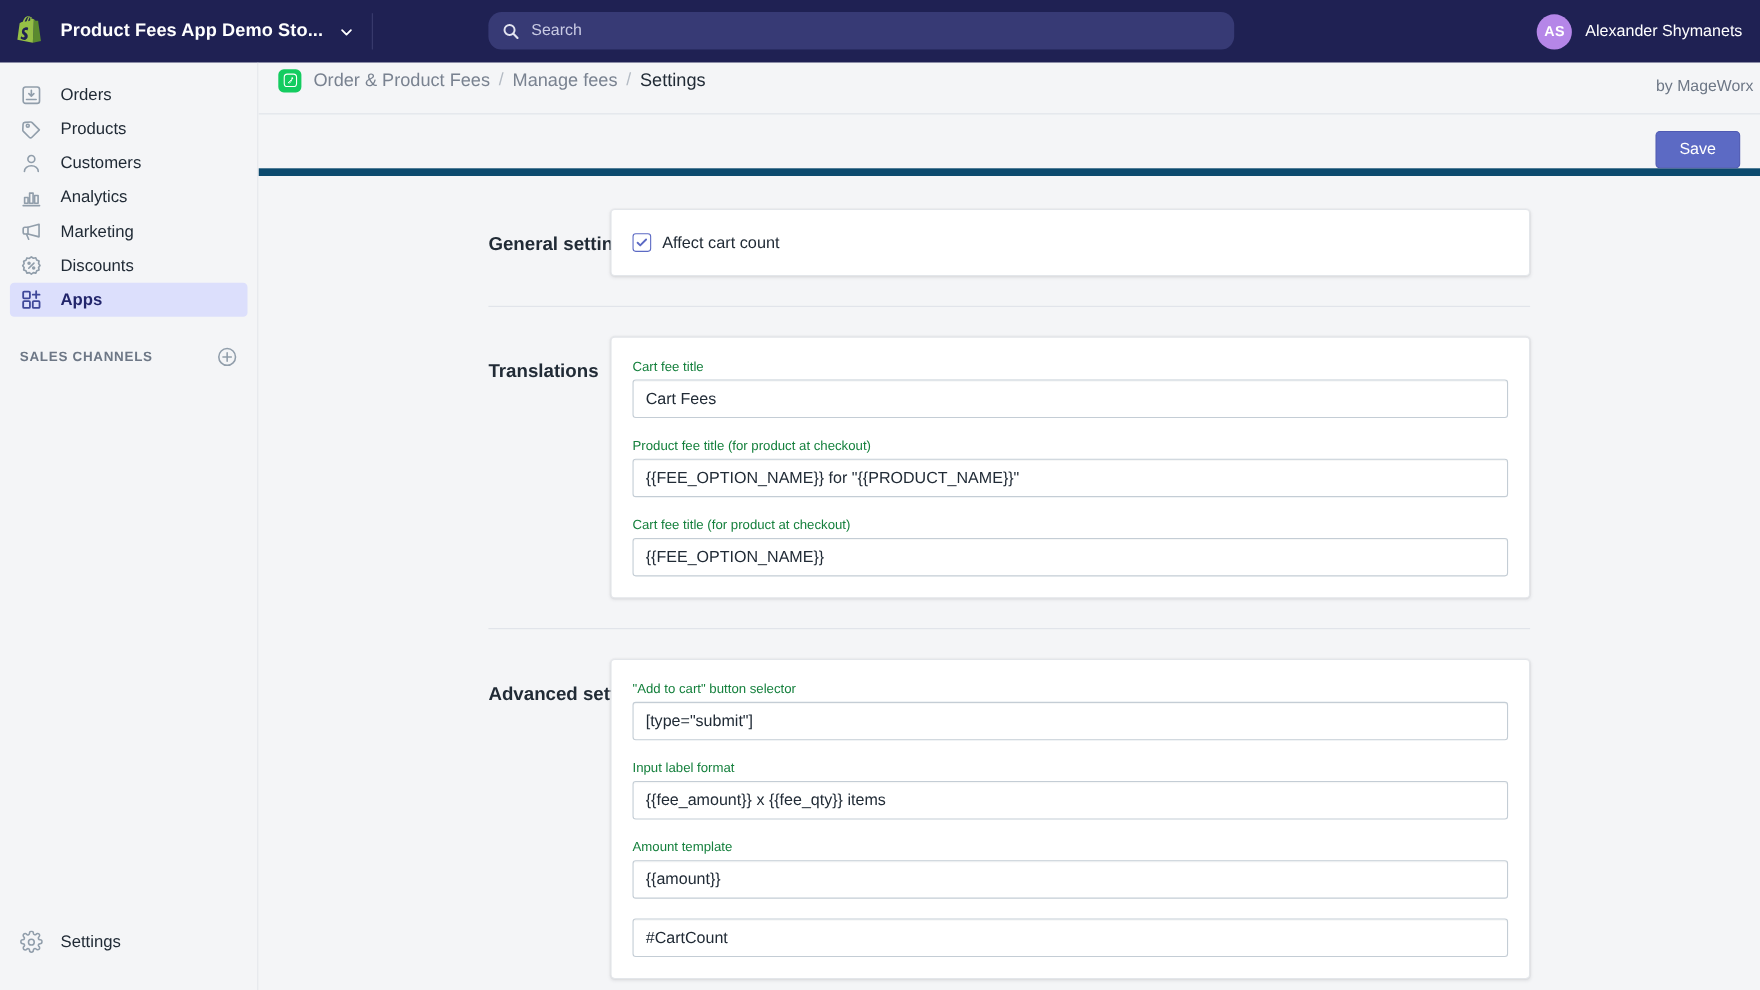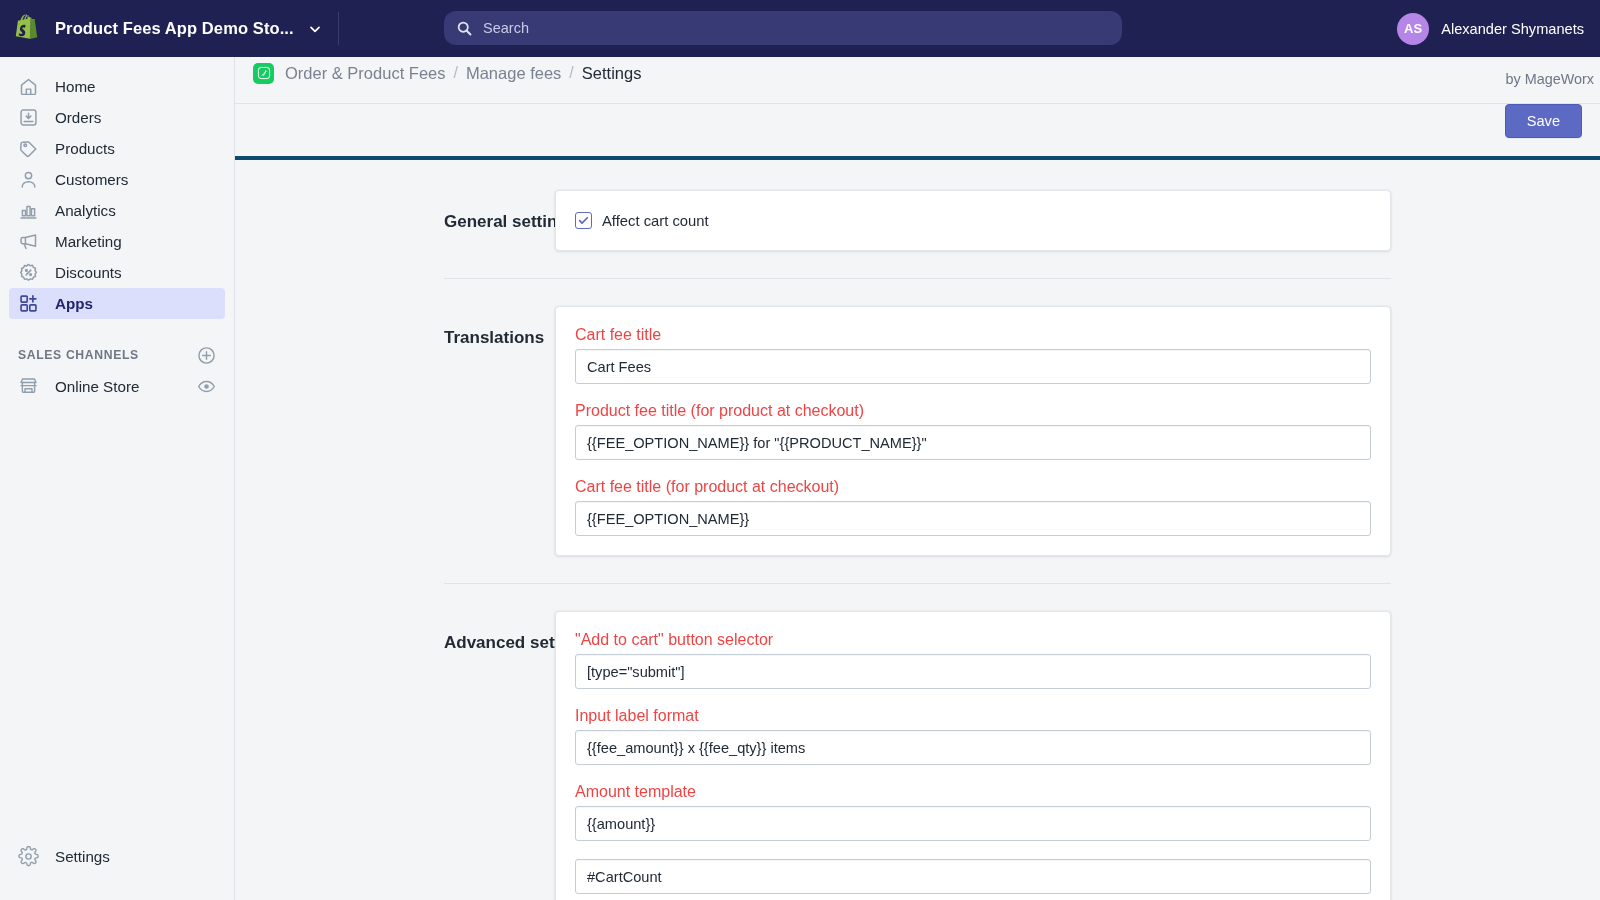--- a/index.html
+++ b/index.html
@@ -114,22 +114,22 @@
   .crumbs { display: flex; align-items: center; gap: 8px; }
   .crumb { font-size: 16.5px; color: #798290; cursor: pointer; white-space: nowrap;}
   .crumb.current { color: #212b36; cursor: default; }
   .crumb-sep { font-size: 16px; color: #b4bbc4; }
   .by-line {
     position: absolute; right: 6px; top: 14px;
     font-size: 14.4px; color: #6d7786;
   }
 
   .action-bar {
-    height: 56px; border-bottom: 4px solid #0c4a6e;
-    display: flex; align-items: flex-start; justify-content: flex-end;
+    height: 56px; border-bottom: 7px solid #0c4a6e;
+    display: flex; align-items: flex-end; justify-content: flex-end;
     padding-right: 18px;
   }
   .save-btn {
     background: #5c6ac4; color: #ffffff;
     font-size: 14.6px; font-family: inherit;
     border: 1px solid #4f5ab3; border-radius: 4px;
     padding: 8px 21px; cursor: pointer;
     box-shadow: 0 1px 0 rgba(22,29,37,.05);
   }
 
@@ -165,21 +165,21 @@
     width: 17px; height: 17px; flex: none;
     border: 1.6px solid #5c6ac4; border-radius: 3px;
     background: #ffffff;
     display: flex; align-items: center; justify-content: center;
   }
   .check-lbl { font-size: 14.8px; color: #212b36; }
 
   .field { margin-bottom: 18px; }
   .field:last-child { margin-bottom: 0; }
   .field-label {
-    display: block; font-size: 16px; color: #ef4444;
+    display: block; font-size: 12px; color: #15803d;
     margin-bottom: 5px;
   }
   .text-input {
     display: block; width: 100%; height: 35px;
     border: 1px solid #c4cdd5; border-radius: 3px;
     background: #ffffff; color: #212b36;
     font-size: 14.6px; font-family: inherit;
     padding: 0 11px;
     box-shadow: inset 0 1px 0 0 rgba(102,113,123,.06);
   }
@@ -216,29 +216,20 @@
 
   <div class="user-area">
     <div class="avatar">AS</div>
     <div class="user-name">Alexander Shymanets</div>
   </div>
 </div>
 
 <div class="sidebar">
   <div class="nav-list">
 
-    <div class="nav-item">
-      <span>
-        <svg class="nav-ic" viewBox="0 0 24 24" fill="none" stroke="#919eab" stroke-width="1.7" stroke-linecap="round" stroke-linejoin="round">
-          <path d="M4 10.5L12 4l8 6.5V20a1 1 0 0 1-1 1H5a1 1 0 0 1-1-1z"></path>
-            <path d="M9.5 21v-6h5v6"></path>
-        </svg>
-      </span>
-      <span class="lbl">Home</span>
-    </div>
 
     <div class="nav-item">
       <span>
         <svg class="nav-ic" viewBox="0 0 24 24" fill="none" stroke="#919eab" stroke-width="1.7" stroke-linecap="round" stroke-linejoin="round">
           <rect x="3.5" y="3.5" width="17" height="17" rx="2.5"></rect>
             <path d="M12 7v6m0 0l-2.6-2.6M12 13l2.6-2.6M7 16.5h10"></path>
         </svg>
       </span>
       <span class="lbl">Orders</span>
     </div>
@@ -314,39 +305,20 @@
   <div class="section-head">
     <span class="t">SALES CHANNELS</span>
     <span>
       <svg class="round-btn" viewBox="0 0 20 20" fill="none" stroke="#919eab" stroke-width="1.5">
         <circle cx="10" cy="10" r="8"></circle>
           <path d="M10 6v8M6 10h8" stroke-linecap="round"></path>
       </svg>
     </span>
   </div>
 
-  <div class="nav-item" style="justify-content:space-between;">
-    <span style="display:flex;align-items:center;gap:16px;">
-      <span>
-        <svg class="nav-ic" viewBox="0 0 24 24" fill="none" stroke="#919eab" stroke-width="1.6" stroke-linecap="round" stroke-linejoin="round">
-          <path d="M3.5 7.5h17l-1.2-3.3a1 1 0 0 0-.9-.7H5.6a1 1 0 0 0-.9.7z"></path>
-          <path d="M5 7.5v10a1 1 0 0 0 1 1h12a1 1 0 0 0 1-1v-10"></path>
-            <path d="M3.5 11h17"></path>
-            <path d="M8 18.5v-4h8v4"></path>
-        </svg>
-      </span>
-      <span class="lbl">Online Store</span>
-    </span>
-    <span>
-      <svg class="round-btn" viewBox="0 0 20 20" fill="none" stroke="#919eab" stroke-width="1.5">
-        <path d="M1.8 10S4.8 4.8 10 4.8 18.2 10 18.2 10 15.2 15.2 10 15.2 1.8 10 1.8 10z"></path>
-        <circle cx="10" cy="10" r="2.4" fill="#919eab" stroke="none"></circle>
-      </svg>
-    </span>
-  </div>
 
   <div class="settings-row">
     <span>
       <svg class="nav-ic" viewBox="0 0 24 24" fill="none" stroke="#919eab" stroke-width="1.6" stroke-linecap="round" stroke-linejoin="round">
         <circle cx="12" cy="12" r="3"></circle>
         <path d="M19.4 14.5a1.6 1.6 0 0 0 .3 1.8l.1.1a2 2 0 1 1-2.8 2.8l-.1-.1a1.6 1.6 0 0 0-1.8-.3 1.6 1.6 0 0 0-1 1.5v.2a2 2 0 1 1-4 0v-.1a1.6 1.6 0 0 0-1-1.5 1.6 1.6 0 0 0-1.8.3l-.1.1a2 2 0 1 1-2.8-2.8l.1-.1a1.6 1.6 0 0 0 .3-1.8 1.6 1.6 0 0 0-1.5-1h-.2a2 2 0 1 1 0-4h.1a1.6 1.6 0 0 0 1.5-1 1.6 1.6 0 0 0-.3-1.8l-.1-.1a2 2 0 1 1 2.8-2.8l.1.1a1.6 1.6 0 0 0 1.8.3h.1a1.6 1.6 0 0 0 1-1.5v-.2a2 2 0 1 1 4 0v.1a1.6 1.6 0 0 0 1 1.5 1.6 1.6 0 0 0 1.8-.3l.1-.1a2 2 0 1 1 2.8 2.8l-.1.1a1.6 1.6 0 0 0-.3 1.8v.1a1.6 1.6 0 0 0 1.5 1h.2a2 2 0 1 1 0 4h-.1a1.6 1.6 0 0 0-1.5 1z"></path>
       </svg>
     </span>
     <span class="lbl">Settings</span>
   </div>

